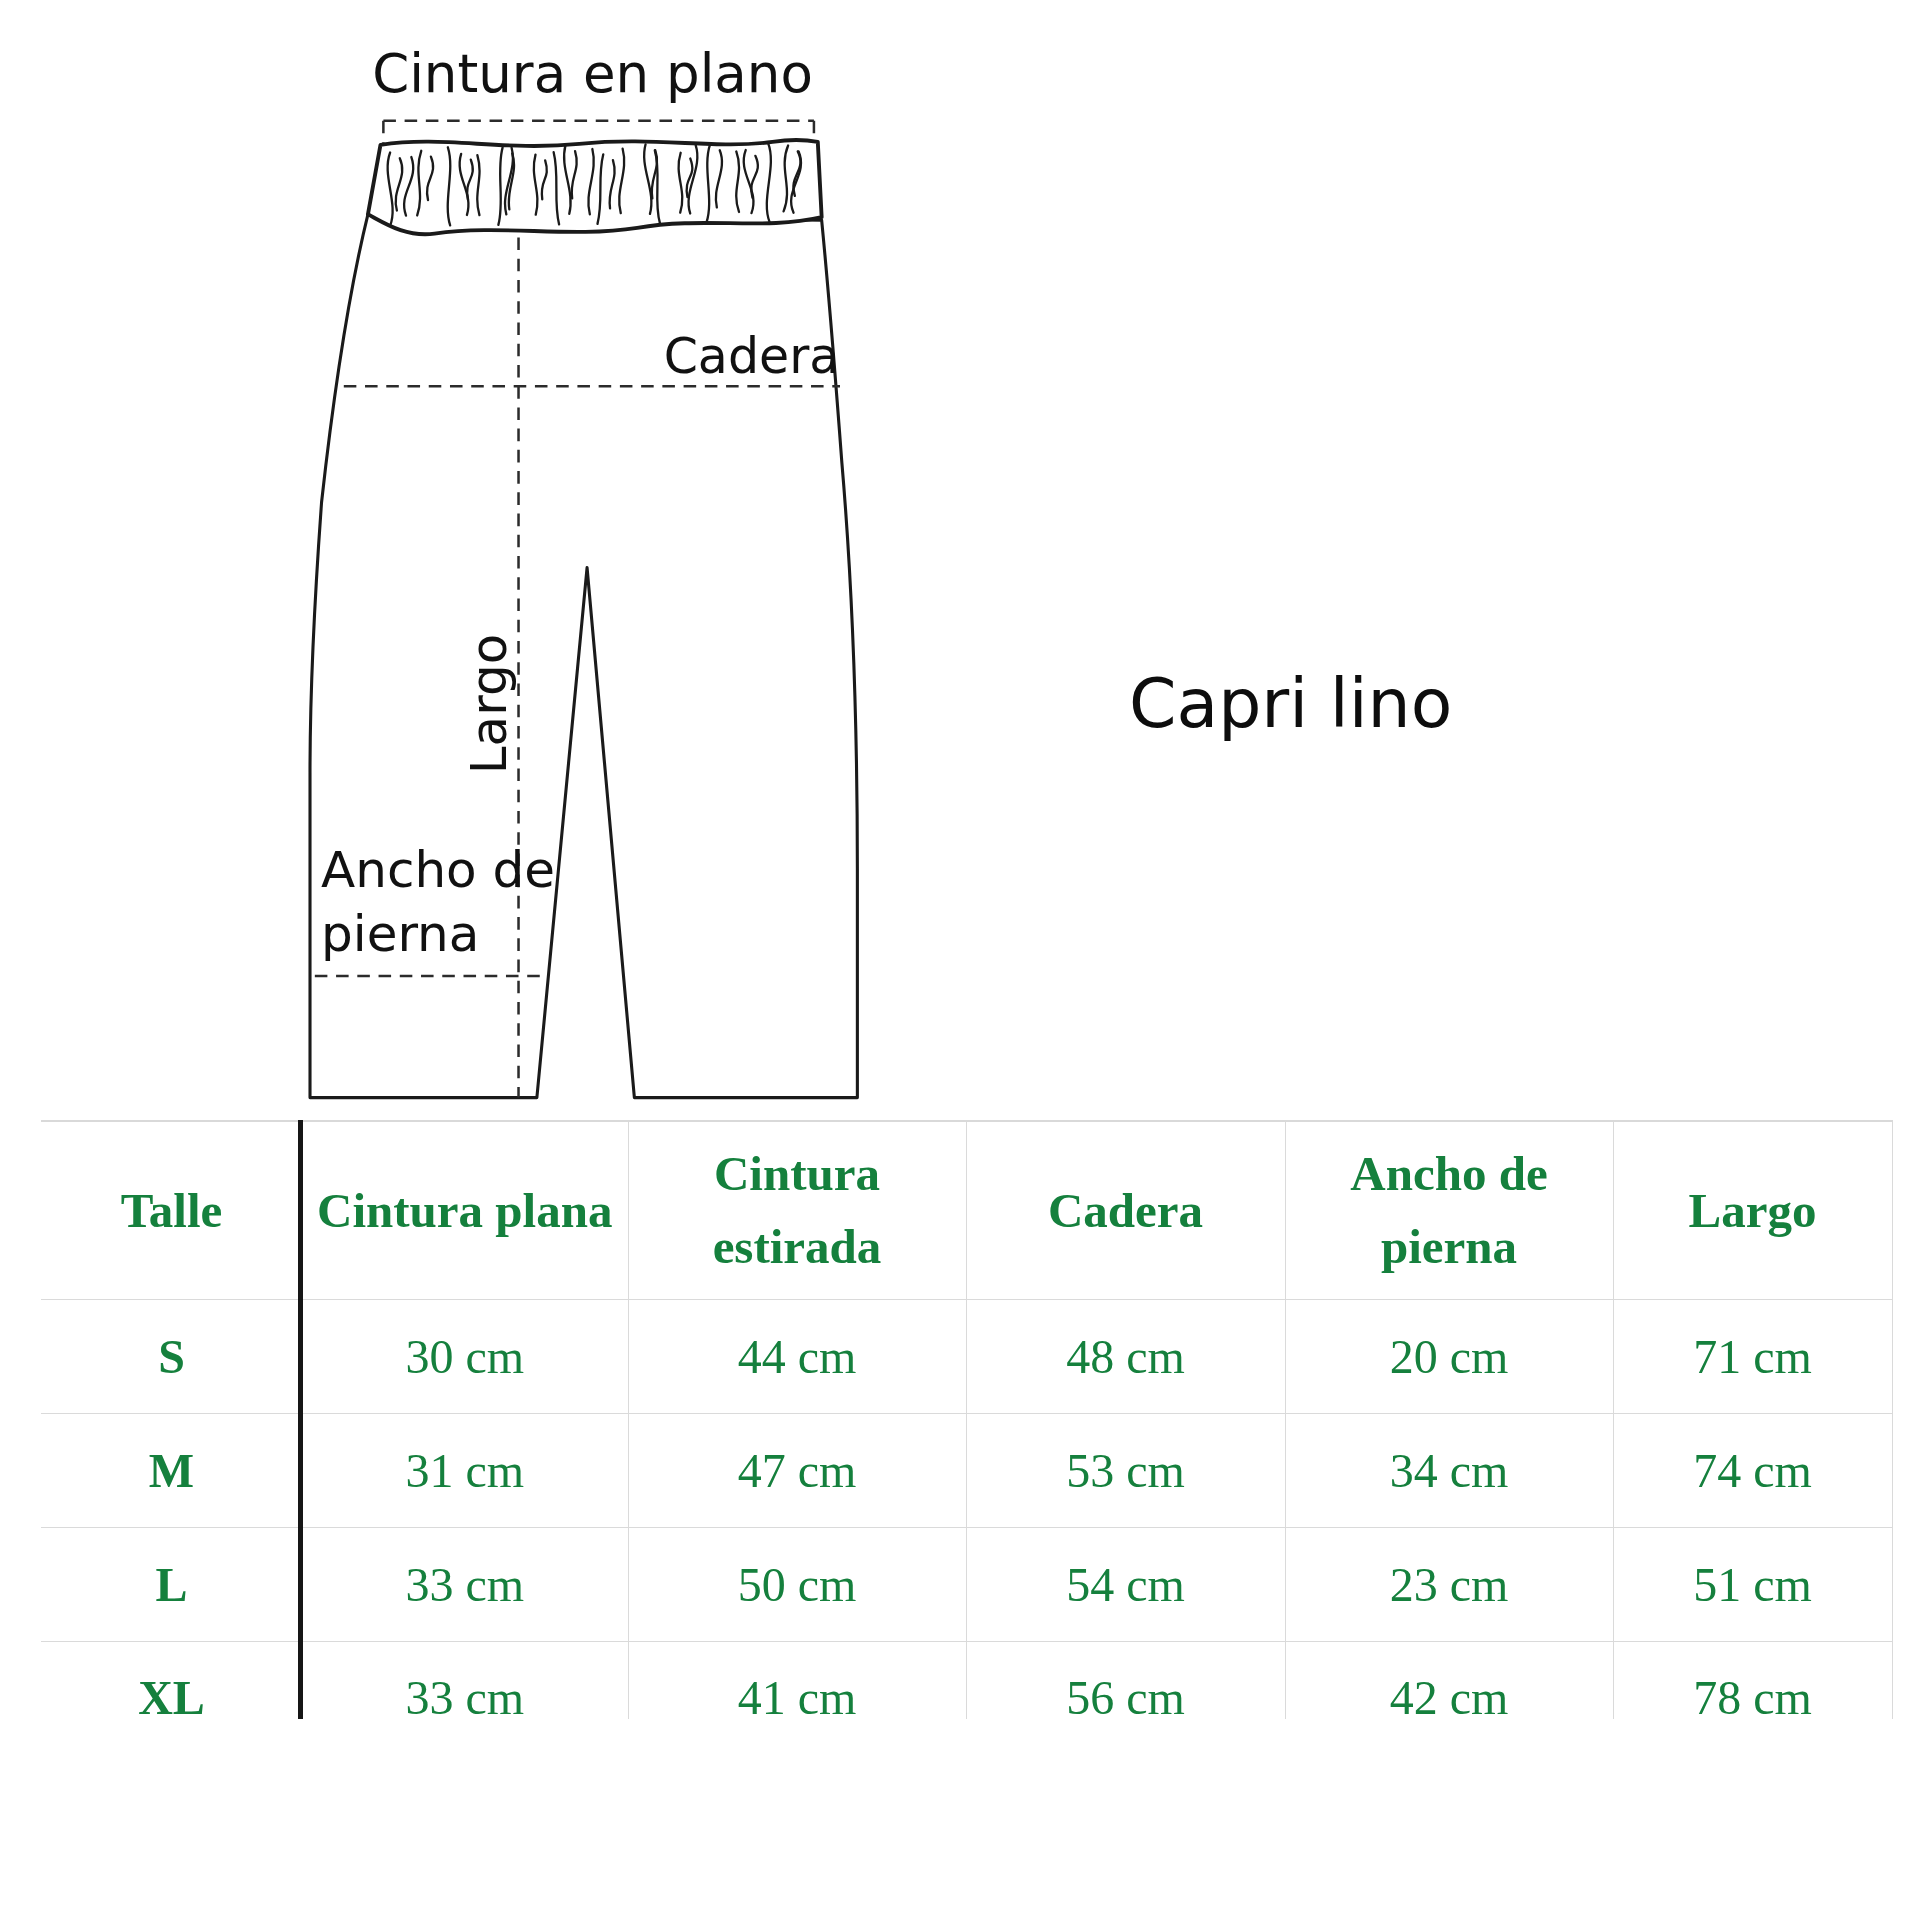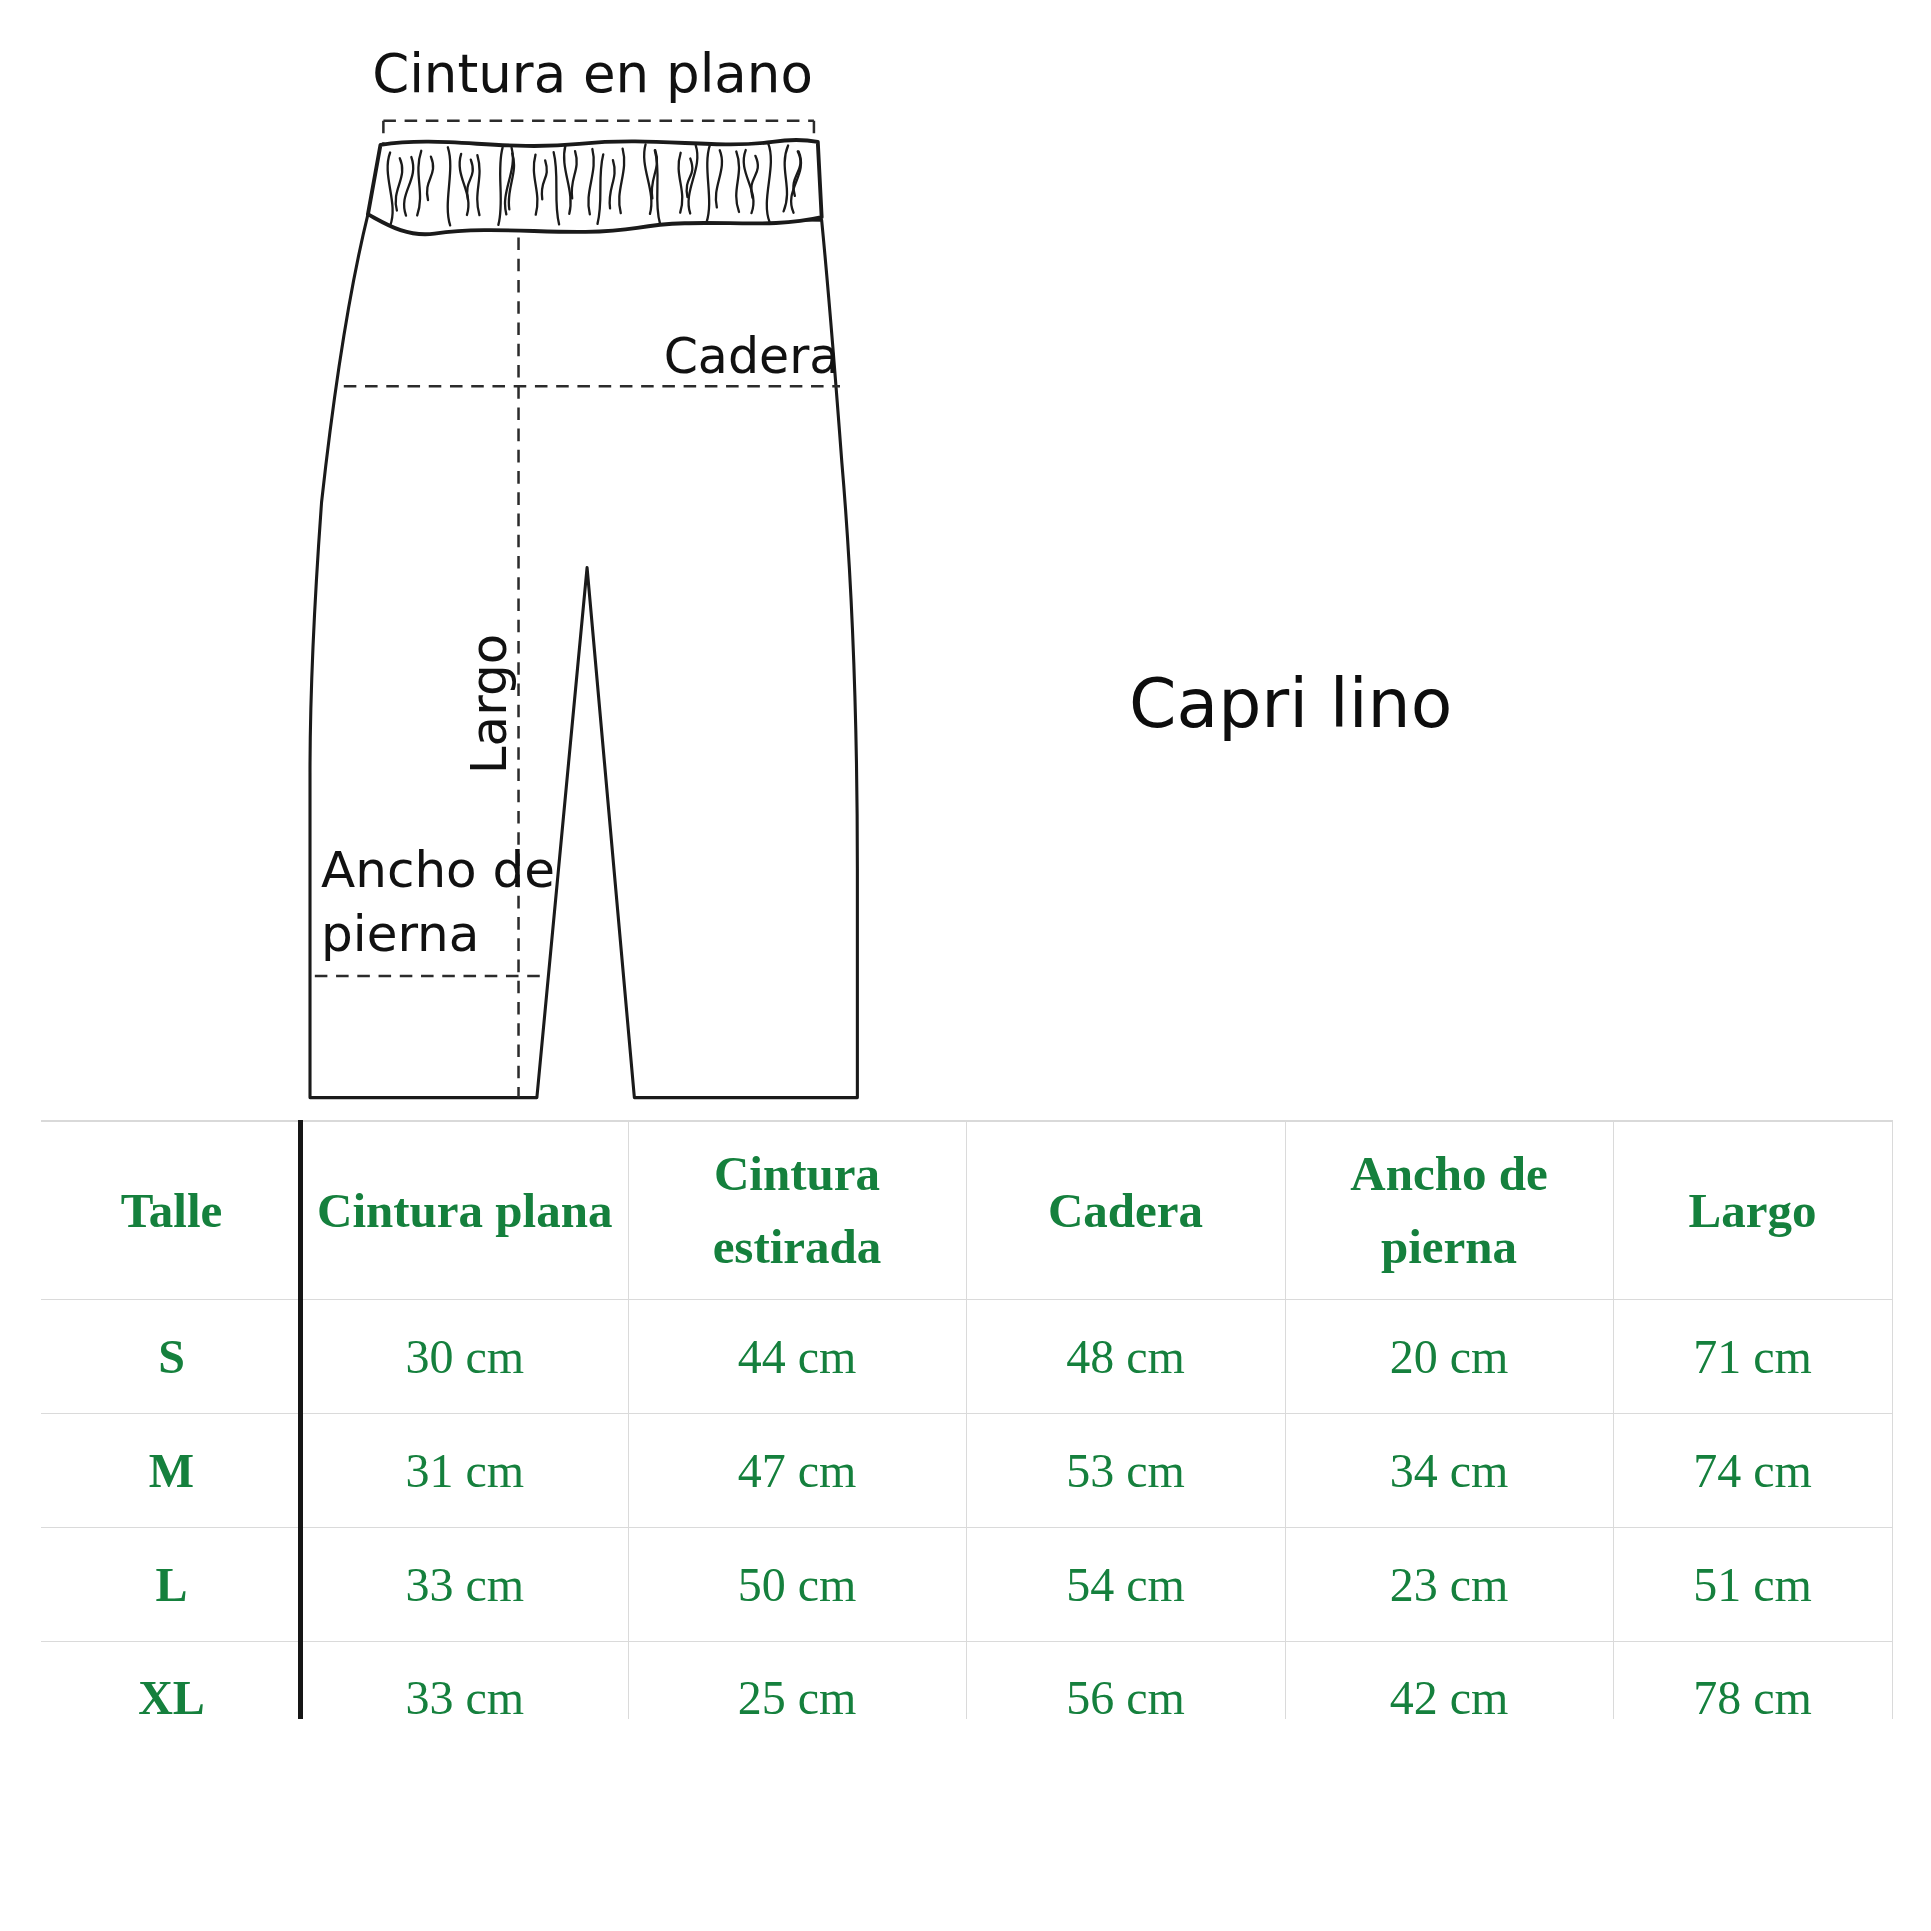--- a/index.html
+++ b/index.html
@@ -174,21 +174,21 @@
         <th>L</th>
         <td>33 cm</td>
         <td>50 cm</td>
         <td>54 cm</td>
         <td>23 cm</td>
         <td>51 cm</td>
       </tr>
       <tr>
         <th>XL</th>
         <td>33 cm</td>
-        <td>25 cm</td>
+        <td>41 cm</td>
         <td>56 cm</td>
         <td>42 cm</td>
         <td>78 cm</td>
       </tr>
     </tbody>
   </table>
 
   <div id="talle-divider"></div>
 </div>
 

